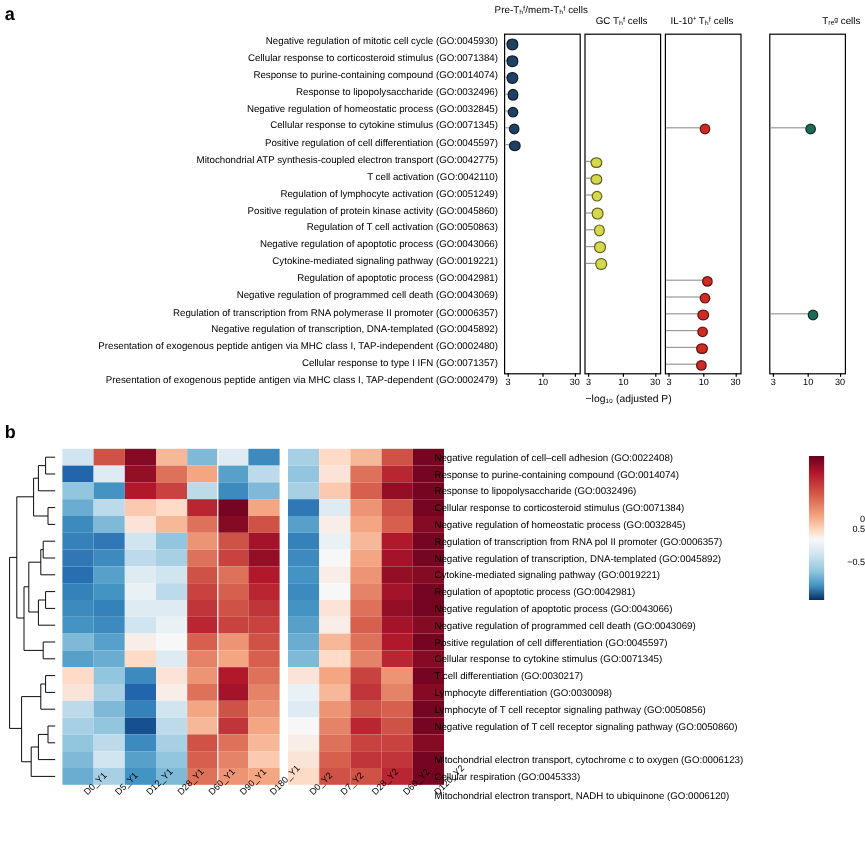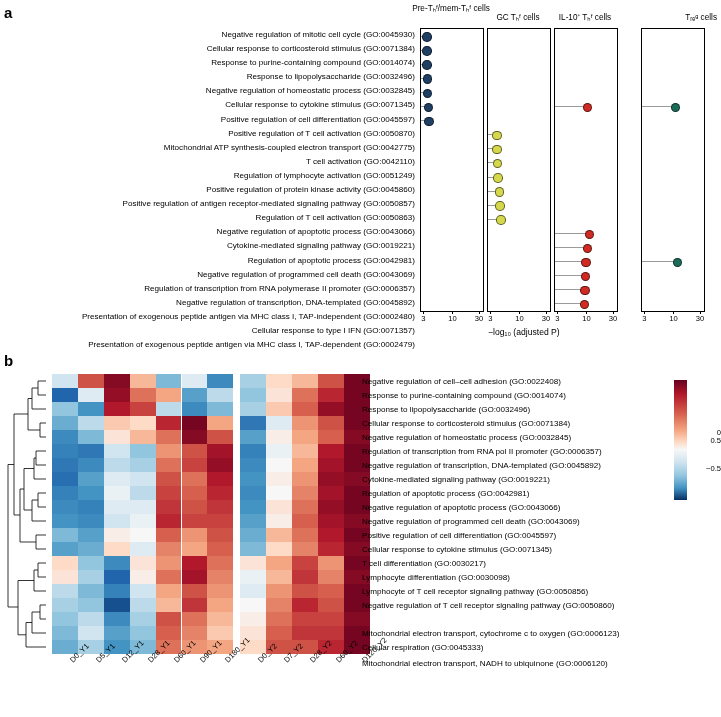--- a/index.html
+++ b/index.html
@@ -44,26 +44,24 @@
       <div class="col-title" style="left: 627px; width: 90px; top: 13px; text-align: right;">Tᵣₑᵍ cells</div>
     </div>
   <div class="gos" id="a-terms">
       <div class="go-row">Negative regulation of mitotic cell cycle (GO:0045930)</div>
       <div class="go-row">Cellular response to corticosteroid stimulus (GO:0071384)</div>
       <div class="go-row">Response to purine-containing compound (GO:0014074)</div>
       <div class="go-row">Response to lipopolysaccharide (GO:0032496)</div>
       <div class="go-row">Negative regulation of homeostatic process (GO:0032845)</div>
       <div class="go-row">Cellular response to cytokine stimulus (GO:0071345)</div>
       <div class="go-row">Positive regulation of cell differentiation (GO:0045597)</div>
-      <div class="go-row">Positive regulation of T cell activation (GO:0050870)</div>
       <div class="go-row">Mitochondrial ATP synthesis-coupled electron transport (GO:0042775)</div>
       <div class="go-row">T cell activation (GO:0042110)</div>
       <div class="go-row">Regulation of lymphocyte activation (GO:0051249)</div>
       <div class="go-row">Positive regulation of protein kinase activity (GO:0045860)</div>
-      <div class="go-row">Positive regulation of antigen receptor-mediated signaling pathway (GO:0050857)</div>
       <div class="go-row">Regulation of T cell activation (GO:0050863)</div>
       <div class="go-row">Negative regulation of apoptotic process (GO:0043066)</div>
       <div class="go-row">Cytokine-mediated signaling pathway (GO:0019221)</div>
       <div class="go-row">Regulation of apoptotic process (GO:0042981)</div>
       <div class="go-row">Negative regulation of programmed cell death (GO:0043069)</div>
       <div class="go-row">Regulation of transcription from RNA polymerase II promoter (GO:0006357)</div>
       <div class="go-row">Negative regulation of transcription, DNA-templated (GO:0045892)</div>
       <div class="go-row">Presentation of exogenous peptide antigen via MHC class I, TAP-independent (GO:0002480)</div>
       <div class="go-row">Cellular response to type I IFN (GO:0071357)</div>
       <div class="go-row">Presentation of exogenous peptide antigen via MHC class I, TAP-dependent (GO:0002479)</div>

